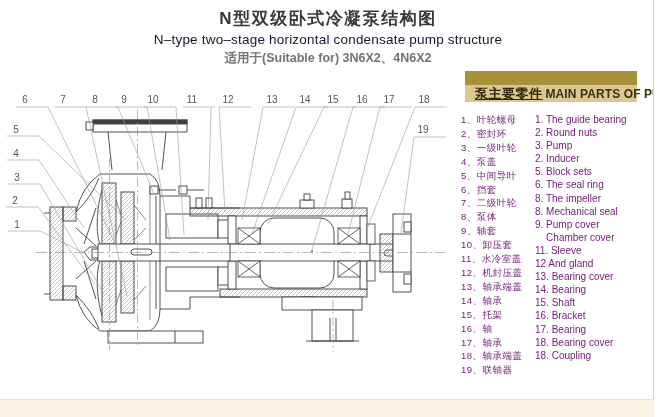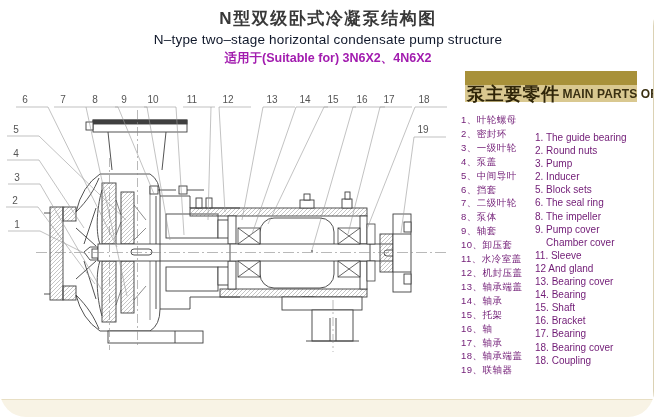--- a/index.html
+++ b/index.html
@@ -1,30 +1,30 @@
 <!DOCTYPE html>
 <html><head>
 <meta charset="utf-8">
 <style>
   html,body{margin:0;padding:0;}
   body{width:661px;height:417px;background:#ffffff;font-family:"Liberation Sans",sans-serif;}
-  .page{position:relative;width:654px;height:417px;overflow:hidden;background:#ffffff;border-radius:26px;}
+  .page{position:relative;width:654px;height:417px;overflow:hidden;background:#ffffff;}
   .titles{position:absolute;top:7px;left:0;width:656px;text-align:center;color:#383838;}
   .t-zh{font-size:17px;font-weight:bold;letter-spacing:1.5px;}
   .t-en{font-size:13.5px;margin-top:2px;color:#0f172a;letter-spacing:0.2px;}
-  .t-suit{font-size:12.5px;font-weight:600;margin-top:3px;color:#a21caf;}
+  .t-suit{font-size:12.5px;font-weight:600;margin-top:3px;color:#737373;}
   svg.diagram{position:absolute;left:0;top:85px;}
   .panel{position:absolute;left:465px;top:71px;width:192px;}
   .gold-bar{width:172px;height:14px;background:#a8913a;}
   .label-bar{width:172px;height:17px;background:#d9c890;display:flex;align-items:center;white-space:nowrap;}
-  .lh-zh{font-size:18px;font-weight:bold;color:#2f2508;letter-spacing:0.5px;padding-left:2px;}
+  .lh-zh{font-size:13px;font-weight:bold;color:#2f2508;letter-spacing:0.5px;padding-left:10px;text-decoration:underline;}
   .lh-en{font-size:12px;color:#3a3012;font-weight:600;margin-left:3px;letter-spacing:0.1px;}
   .col{position:absolute;color:#701a75;white-space:nowrap;}
   .col.zh{left:-4px;top:42px;}
-  .col.en{left:70px;top:60px;}
+  .col.en{left:70px;top:42px;}
   .zh-item{line-height:13.9px;font-size:9.5px;letter-spacing:0.5px;}
   .en-item{line-height:13.1px;font-size:10px;}
   .right-border{position:absolute;left:653px;top:0;width:2px;height:399px;background:#dbd2b4;}
   .bottom-strip{position:absolute;left:0;top:399px;width:661px;height:18px;background:#f8f3e5;border-top:1px solid #e8dfc4;}
 </style>
 </head>
 <body>
 
 <div class="page">
 
@@ -226,20 +226,21 @@
         <div class="zh-item">19、联轴器</div>
       </div>
     <div class="col en">
         <div class="en-item">1. The guide bearing</div>
         <div class="en-item">2. Round nuts</div>
         <div class="en-item">3. Pump</div>
         <div class="en-item">2. Inducer</div>
         <div class="en-item">5. Block sets</div>
         <div class="en-item">6. The seal ring</div>
         <div class="en-item">8. The impeller</div>
+        <div class="en-item">8. Mechanical seal</div>
         <div class="en-item">9. Pump cover</div>
         <div class="en-item">&nbsp;&nbsp;&nbsp;&nbsp;Chamber cover</div>
         <div class="en-item">11. Sleeve</div>
         <div class="en-item">12 And gland</div>
         <div class="en-item">13. Bearing cover</div>
         <div class="en-item">14. Bearing</div>
         <div class="en-item">15. Shaft</div>
         <div class="en-item">16. Bracket</div>
         <div class="en-item">17. Bearing</div>
         <div class="en-item">18. Bearing cover</div>

